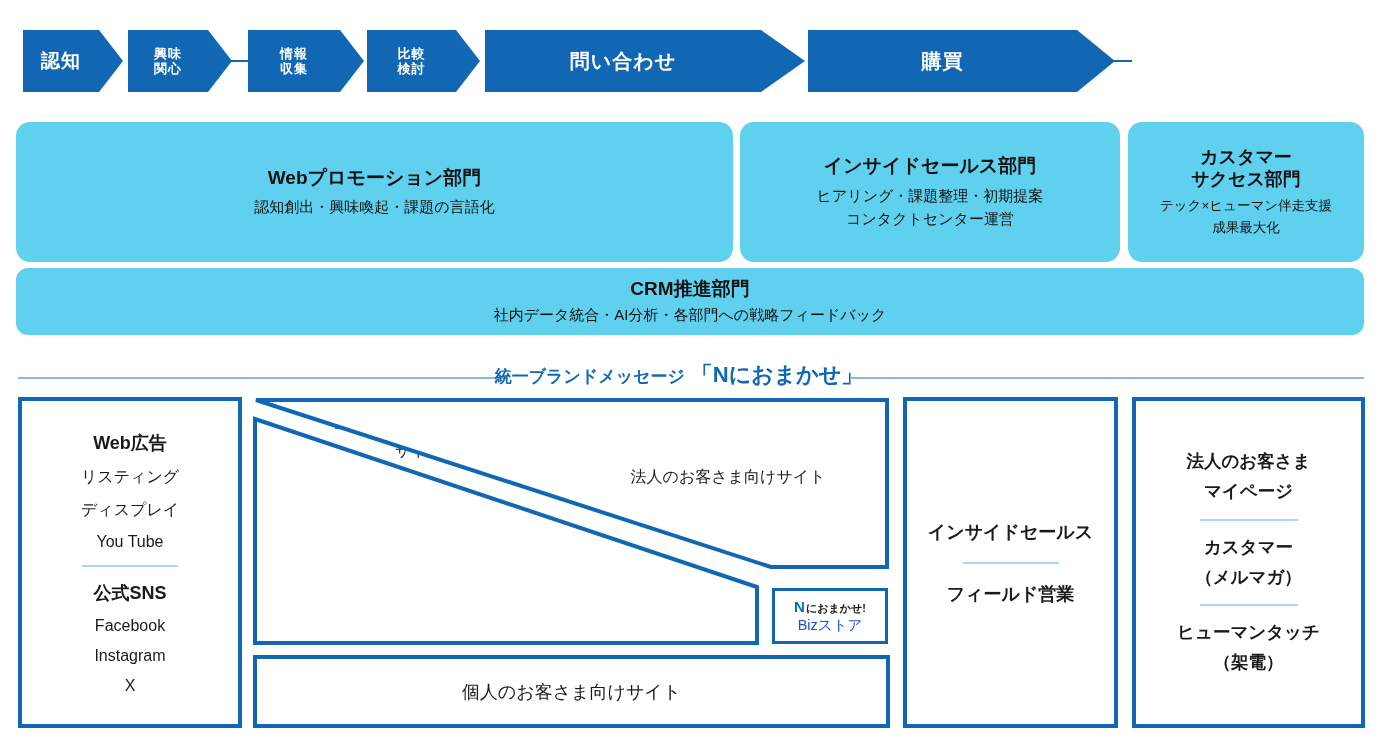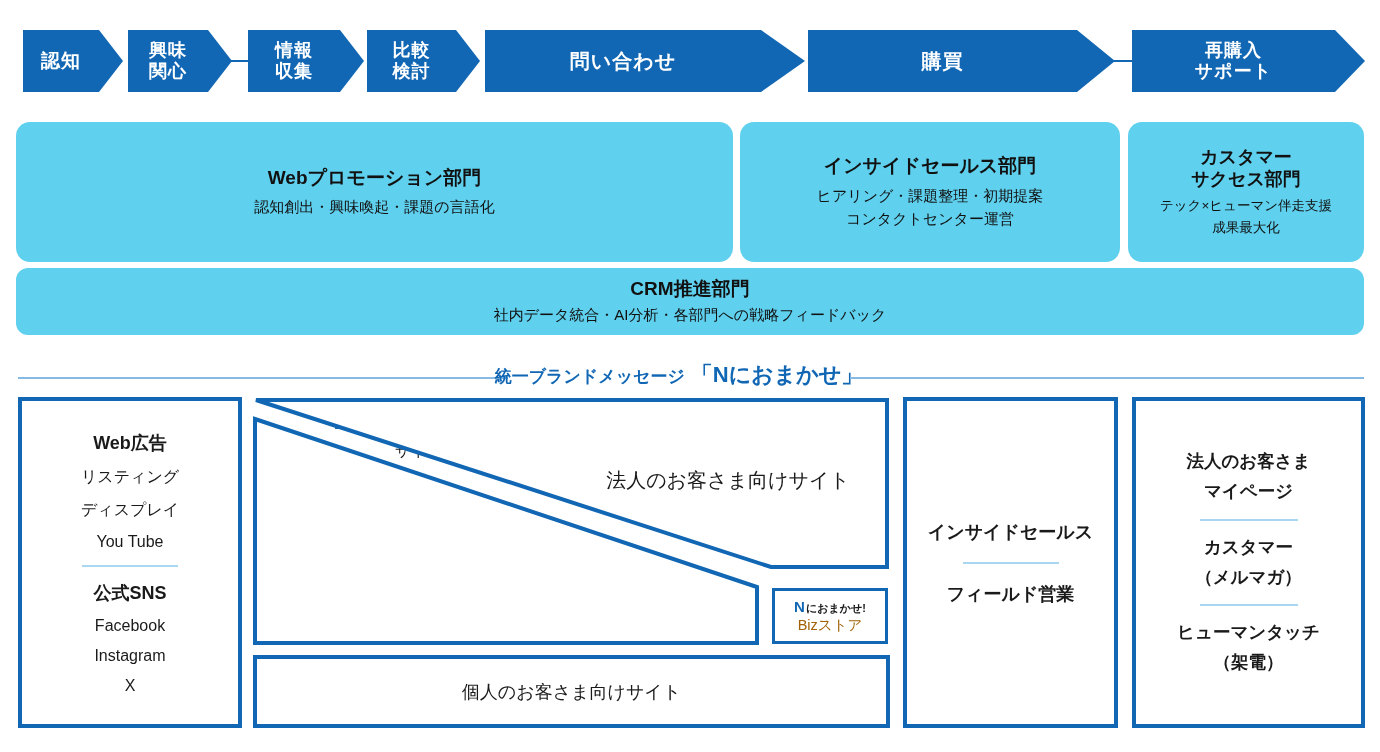--- a/index.html
+++ b/index.html
@@ -8,21 +8,21 @@
 
   
   .chev{
     position:absolute;top:30px;height:62px;background:#1167B4;
     clip-path:polygon(0 0, calc(100% - var(--tip)) 0, 100% 50%, calc(100% - var(--tip)) 100%, 0 100%);
     display:flex;align-items:center;justify-content:center;flex-direction:column;
     padding-right:var(--tip);box-sizing:border-box;
   }
   .chev-label{color:#fff;font-weight:bold;font-size:19px;letter-spacing:1px;white-space:nowrap;}
   .chev.big .chev-label{font-size:20px;}
-  .chev.two .chev-label{font-size:18px;line-height:1.18;letter-spacing:1px;}
+  .chev.two .chev-label{font-size:13px;line-height:1.18;letter-spacing:1px;}
   .connector{position:absolute;top:60px;height:2px;background:#1167B4;}
 
   
   .dept{
     position:absolute;top:122px;height:140px;background:#5FD0EE;border-radius:14px;
     display:flex;flex-direction:column;align-items:center;justify-content:center;
     text-align:center;box-sizing:border-box;
   }
   .dept-title{font-size:19px;font-weight:bold;line-height:1.25;color:#111;}
   .dept-desc{font-size:15px;line-height:1.55;color:#111;margin-top:6px;}
@@ -50,37 +50,37 @@
     text-align:right;
   }
   .chan-title{font-size:18px;font-weight:bold;color:#1a1a1a;}
   .chan-item{font-size:16px;color:#1a1a1a;}
   .thin-div{height:2px;background:#A9D7F2;border:none;margin:14px 0;}
   .stack{display:flex;flex-direction:column;align-items:center;gap:12px;}
 
   
   #web-panel{position:absolute;left:253px;top:397px;width:637px;height:251px;}
   #web-panel svg{position:absolute;left:0;top:0;}
-  .panel-label{position:absolute;font-size:20px;color:#1a1a1a;text-align:center;}
+  .panel-label{position:absolute;font-size:16px;color:#1a1a1a;text-align:center;}
   #corporate-site-label{left:310px;top:70px;width:330px;}
   #brand-site-logo{left:55px;top:142px;width:330px;display:flex;flex-direction:column;align-items:center;}
   .logo-row{display:flex;align-items:baseline;gap:3px;}
   .logo-n{color:#1167B4;font-size:38px;font-weight:900;line-height:1;}
   .logo-ni{color:#1a1a1a;font-size:17px;font-weight:bold;}
   .logo-rest{color:#1a1a1a;font-size:26px;font-weight:800;letter-spacing:1px;}
   .logo-sub{color:#1a1a1a;font-size:15px;margin-top:4px;}
   #biz-store{
     position:absolute;left:519px;top:191px;width:116px;height:56px;background:#fff;
     border:3px solid #1167B4;box-sizing:border-box;
     display:flex;flex-direction:column;align-items:center;justify-content:center;line-height:1.25;
   }
   .biz-row{display:flex;align-items:baseline;gap:1px;white-space:nowrap;}
   .biz-n{color:#1167B4;font-size:15px;font-weight:900;}
   .biz-rest{color:#1a1a1a;font-size:11px;font-weight:bold;}
-  .biz-name{color:#a16207;font-size:14.5px;}
+  .biz-name{color:#1d4ed8;font-size:14.5px;}
   #personal-site{
     position:absolute;left:253px;top:655px;width:637px;height:73px;background:#fff;
     border:4px solid #1167B4;box-sizing:border-box;
     display:flex;align-items:center;justify-content:center;font-size:18px;
   }
   .support-line{font-size:17.5px;font-weight:bold;line-height:1.7;}
 </style>
 </head>
 <body>
 
@@ -102,24 +102,20 @@
     <span class="chev-label">問い合わせ</span>
   </div>
   <div class="chev two" style="left:367px;width:113px;--tip:24px">
     <span class="chev-label">比較</span>
     <span class="chev-label">検討</span>
   </div>
   <div class="chev big" style="left:808px;width:307px;--tip:38px">
     <span class="chev-label">購買</span>
   </div>
   <div class="connector" style="left:1113px;width:19px;"></div>
-  <div class="chev two" style="left:1132px;width:233px;--tip:30px">
-    <span class="chev-label">再購入</span>
-    <span class="chev-label">サポート</span>
-  </div>
 
   <div class="dept" style="left:16px;width:717px;">
     <div class="dept-title">Webプロモーション部門</div>
     <div class="dept-desc">認知創出・興味喚起・課題の言語化</div>
   </div>
   <div class="dept" style="left:740px;width:380px;">
     <div class="dept-title">インサイドセールス部門</div>
     <div class="dept-desc">ヒアリング・課題整理・初期提案</div>
     <div class="dept-desc" style="margin-top:0;">コンタクトセンター運営</div>
   </div>

